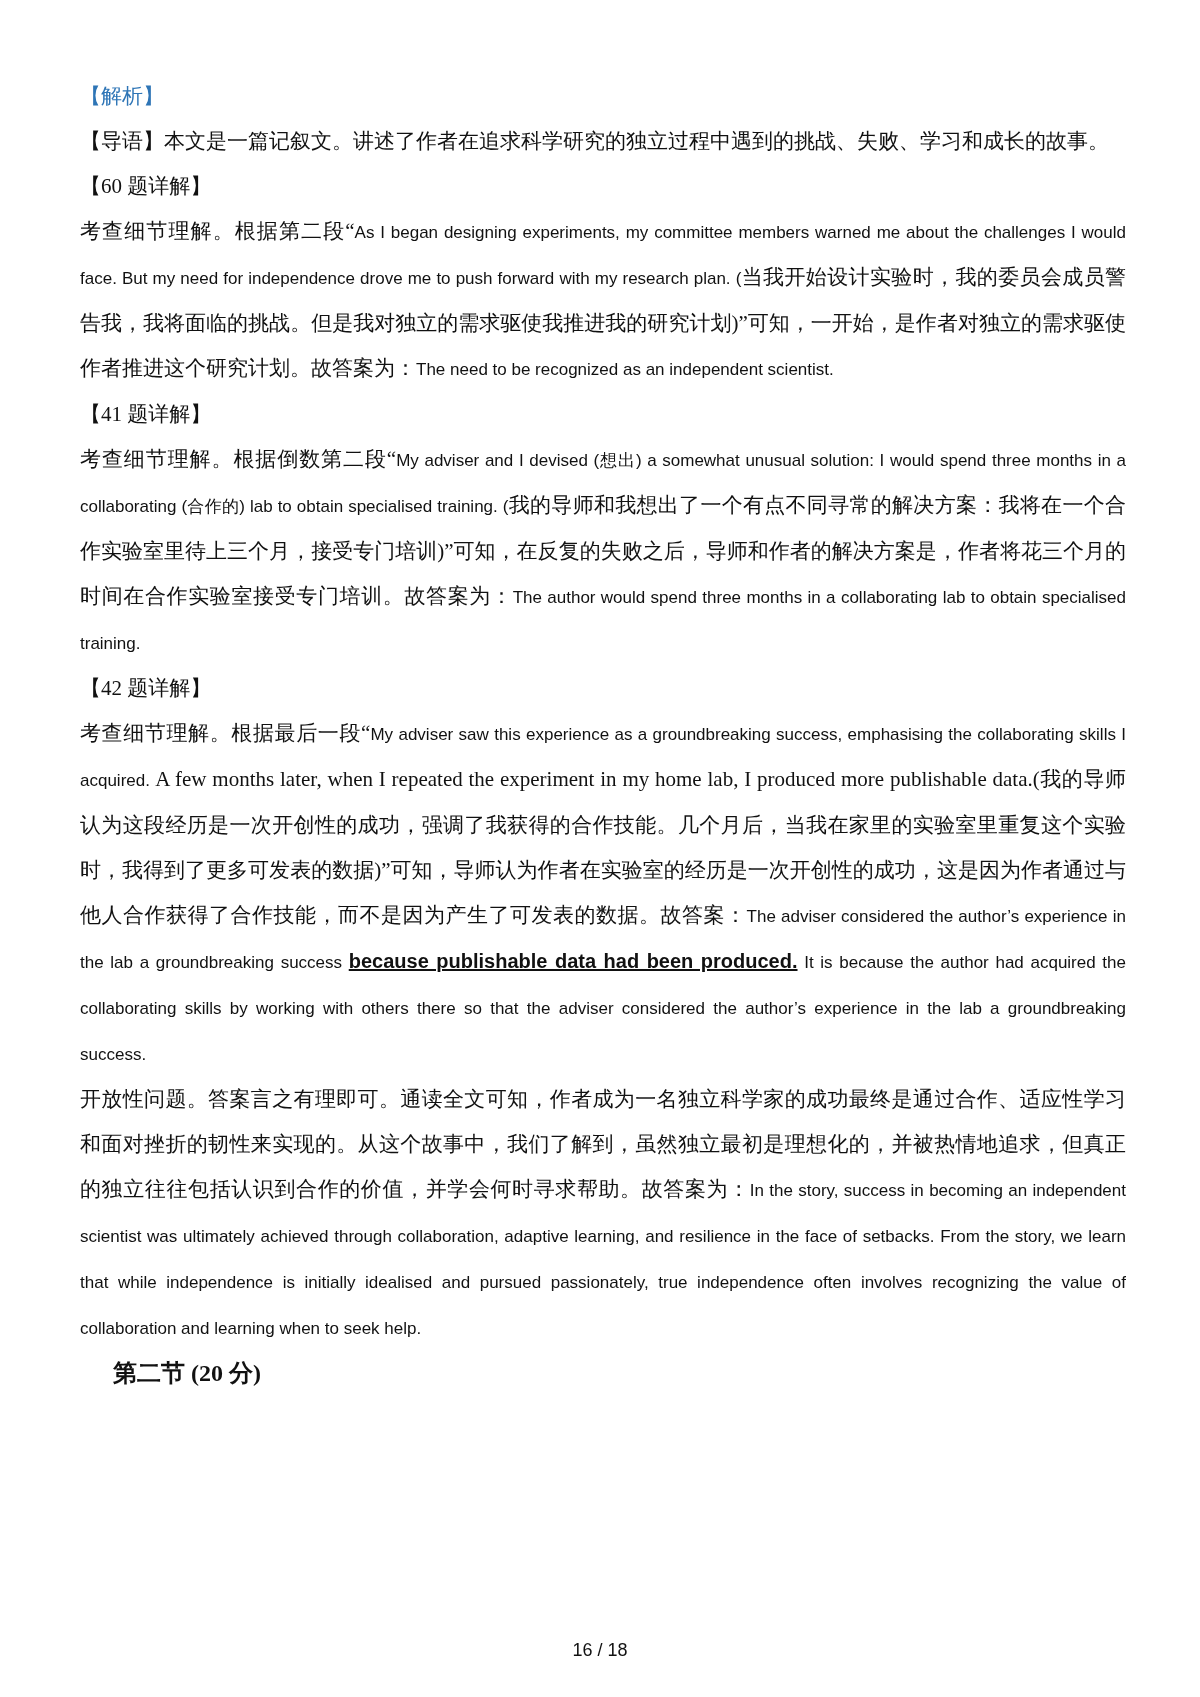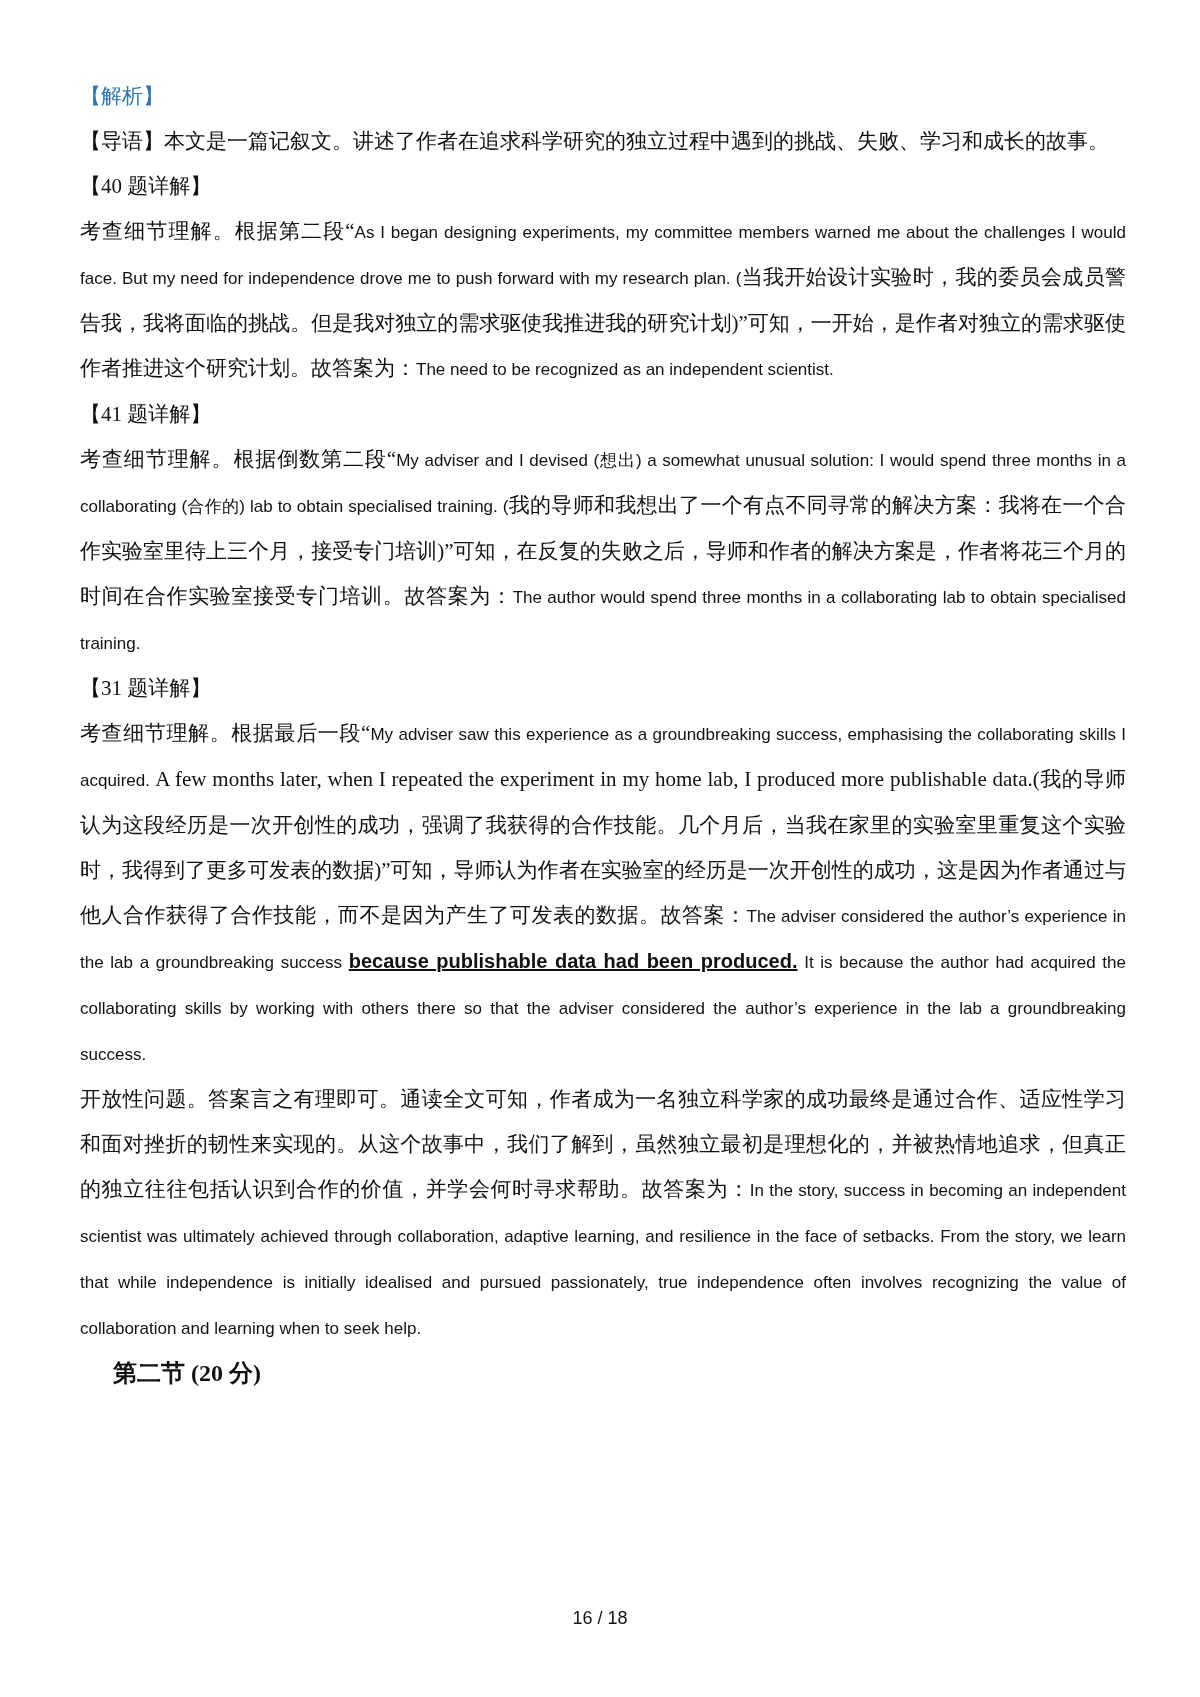--- a/index.html
+++ b/index.html
@@ -52,40 +52,40 @@
     font-weight: bold;
     text-decoration: underline;
   }
   span.title-seg {
     font-family: "Liberation Serif", serif;
     margin-left: 33px;
   }
   .footer {
     position: absolute;
     left: 0;
-    bottom: 68px;
+    bottom: 36px;
     width: 100%;
     text-align: center;
     font-family: "Liberation Sans", sans-serif;
     font-size: 18px;
     color: #111111;
   }
 </style>
 </head>
 <body>
 
 <div class="page">
   <div class="content">
       <div class="block heading-blue"><span class="zh">【解析】</span></div>
       <div class="block paragraph"><span class="zh">【导语】本文是一篇记叙文。讲述了作者在追求科学研究的独立过程中遇到的挑战、失败、学习和成长的故事。</span></div>
-      <div class="block paragraph"><span class="zh">【40 题详解】</span></div>
+      <div class="block paragraph"><span class="zh">【60 题详解】</span></div>
       <div class="block paragraph"><span class="zh">考查细节理解。根据第二段“</span><span class="en">As I began designing experiments, my committee members warned me about the challenges I would face. But my need for independence drove me to push forward with my research plan. (</span><span class="zh">当我开始设计实验时，我的委员会成员警告我，我将面临的挑战。但是我对独立的需求驱使我推进我的研究计划)”可知，一开始，是作者对独立的需求驱使作者推进这个研究计划。故答案为：</span><span class="en">The need to be recognized as an independent scientist.</span></div>
       <div class="block paragraph"><span class="zh">【41 题详解】</span></div>
       <div class="block paragraph"><span class="zh">考查细节理解。根据倒数第二段“</span><span class="en">My adviser and I devised (想出) a somewhat unusual solution: I would spend three months in a collaborating (合作的) lab to obtain specialised training. (</span><span class="zh">我的导师和我想出了一个有点不同寻常的解决方案：我将在一个合作实验室里待上三个月，接受专门培训)”可知，在反复的失败之后，导师和作者的解决方案是，作者将花三个月的时间在合作实验室接受专门培训。故答案为：</span><span class="en">The author would spend three months in a collaborating lab to obtain specialised training.</span></div>
-      <div class="block paragraph"><span class="zh">【31 题详解】</span></div>
+      <div class="block paragraph"><span class="zh">【42 题详解】</span></div>
       <div class="block paragraph"><span class="zh">考查细节理解。根据最后一段“</span><span class="en">My adviser saw this experience as a groundbreaking success, emphasising the collaborating skills I acquired. </span><span class="en-serif">A few months later, when I repeated the experiment in my home lab, I produced more publishable data.(</span><span class="zh">我的导师认为这段经历是一次开创性的成功，强调了我获得的合作技能。几个月后，当我在家里的实验室里重复这个实验时，我得到了更多可发表的数据)”可知，导师认为作者在实验室的经历是一次开创性的成功，这是因为作者通过与他人合作获得了合作技能，而不是因为产生了可发表的数据。故答案：</span><span class="en">The adviser considered the author’s experience in the lab a groundbreaking success </span><span class="en-bu">because publishable data had been produced.</span><span class="en"> It is because the author had acquired the collaborating skills by working with others there so that the adviser considered the author’s experience in the lab a groundbreaking success.</span></div>
       <div class="block paragraph"><span class="zh">开放性问题。答案言之有理即可。通读全文可知，作者成为一名独立科学家的成功最终是通过合作、适应性学习和面对挫折的韧性来实现的。从这个故事中，我们了解到，虽然独立最初是理想化的，并被热情地追求，但真正的独立往往包括认识到合作的价值，并学会何时寻求帮助。故答案为：</span><span class="en">In the story, success in becoming an independent scientist was ultimately achieved through collaboration, adaptive learning, and resilience in the face of setbacks. From the story, we learn that while independence is initially idealised and pursued passionately, true independence often involves recognizing the value of collaboration and learning when to seek help.</span></div>
       <div class="block section-title"><span class="title-seg">第二节 (20 分)</span></div>
     </div>
   <div class="footer">
     <span>16 / 18</span>
   </div>
 </div>
 
 </body></html>

